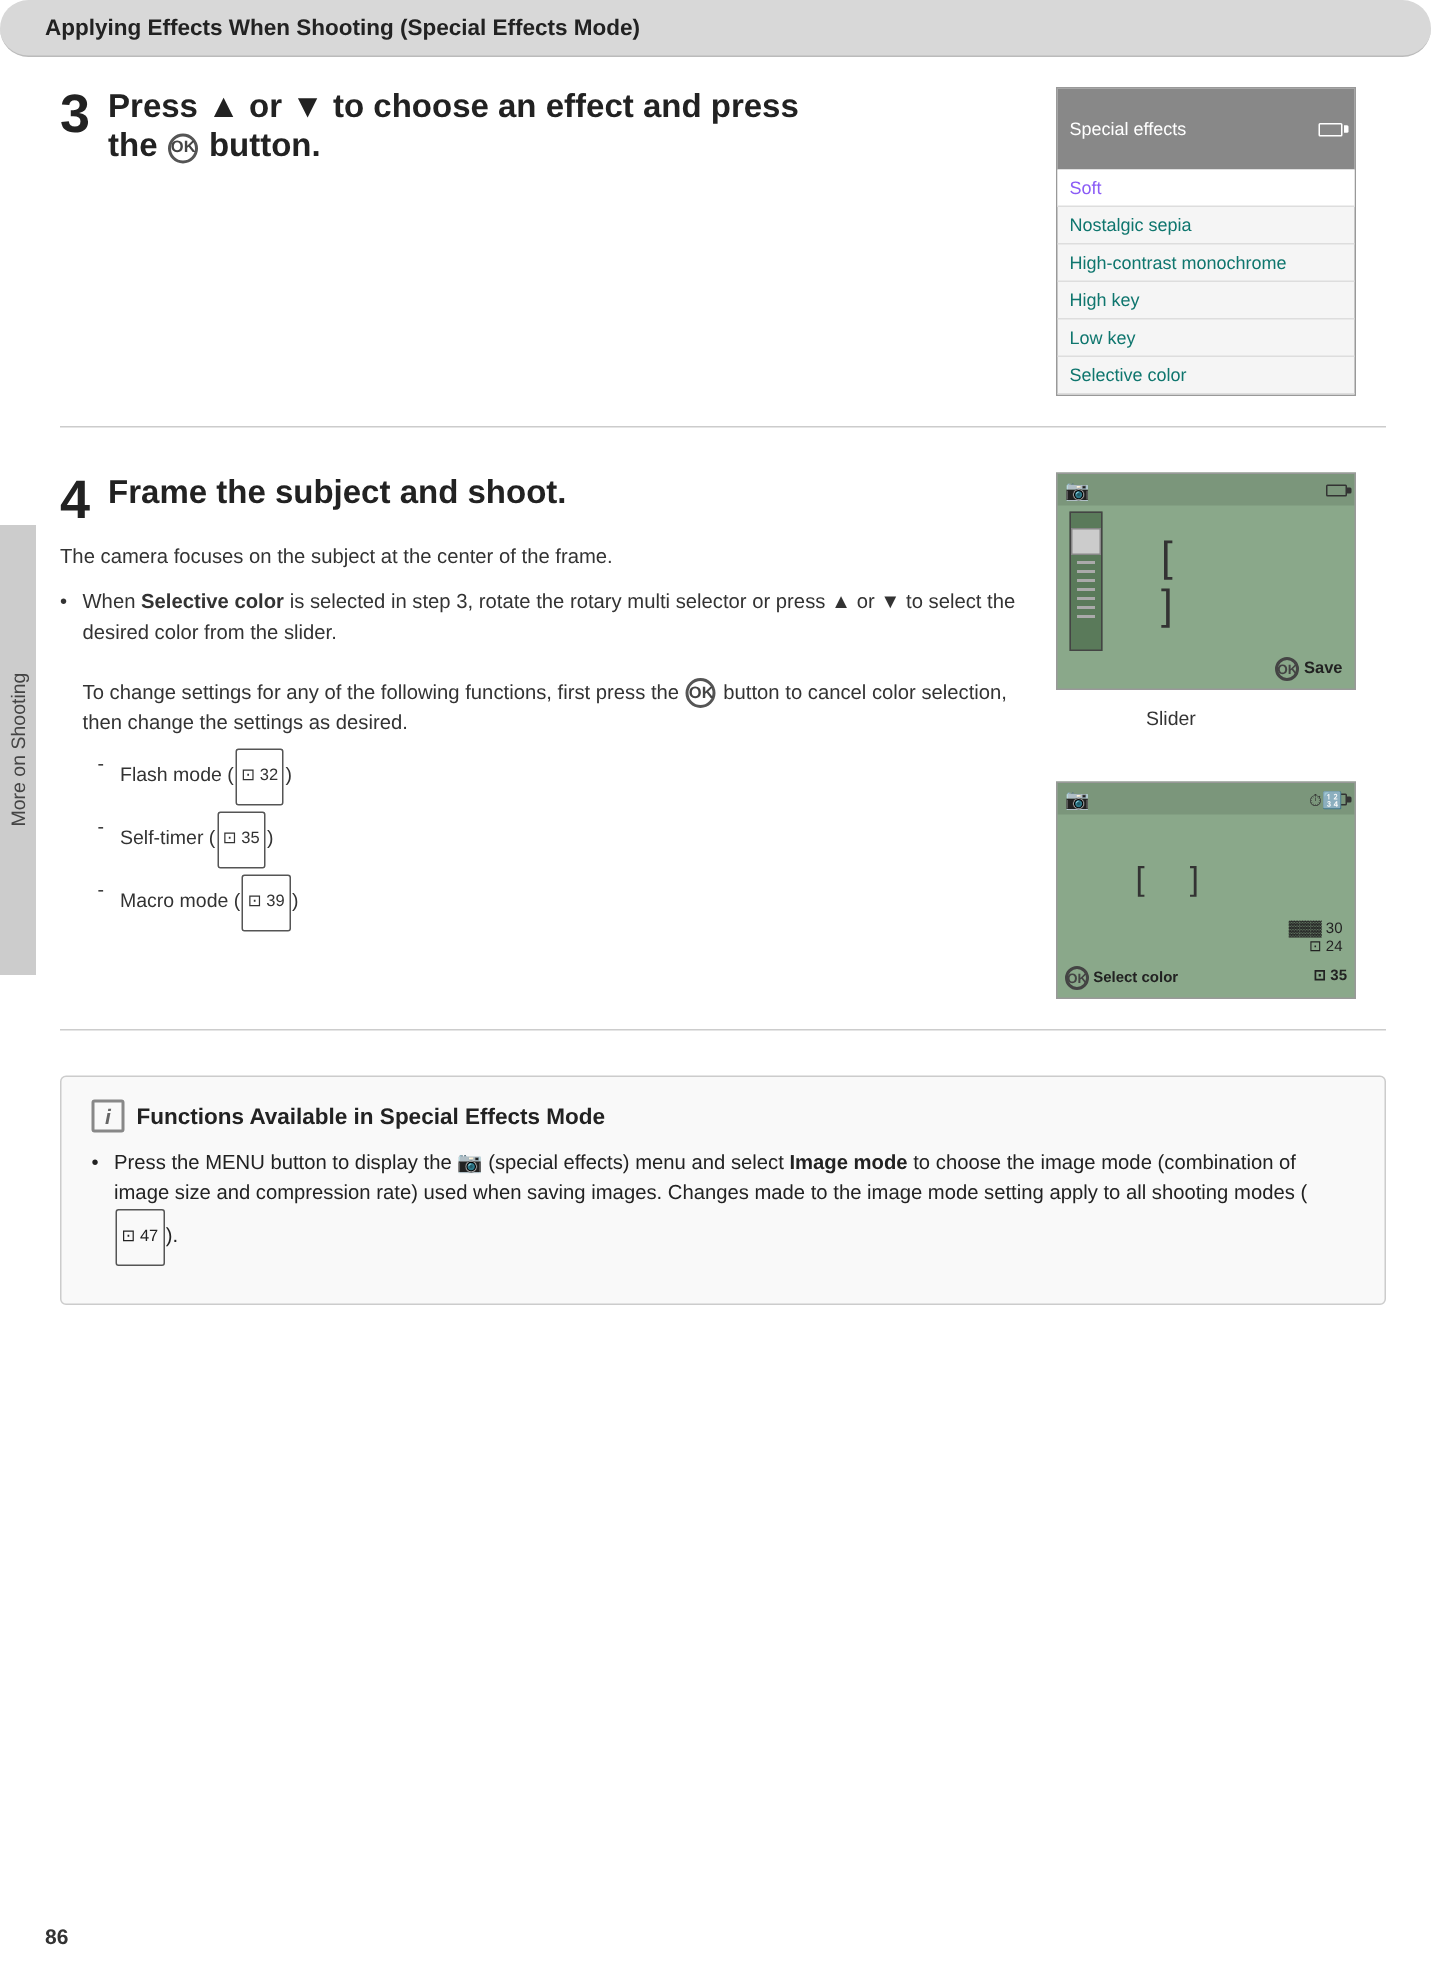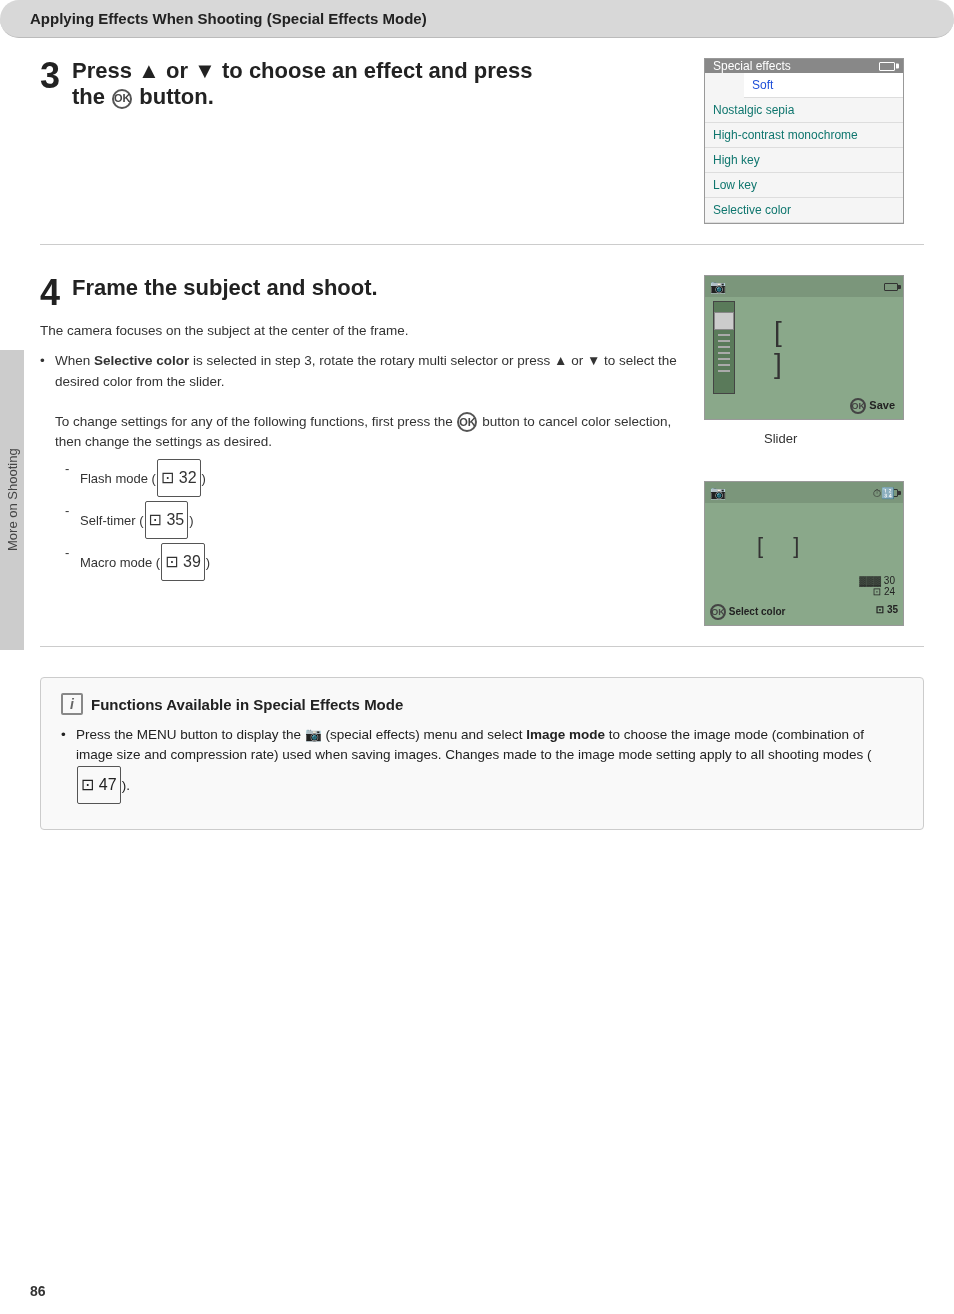--- a/index.html
+++ b/index.html
@@ -99,21 +99,21 @@
     .effects-panel {
       border: 1px solid #999;
       background: #f5f5f5;
       width: 200px;
       font-size: 12px;
     }
 
     .effects-panel-header {
       background: #888;
       color: #fff;
-      padding: 0 8px;
+      padding: 20px 8px;
       display: flex;
       justify-content: space-between;
       align-items: center;
       font-size: 12px;
     }
 
     .effects-panel-header .battery-icon {
       width: 16px;
       height: 9px;
       border: 1.5px solid #fff;
@@ -135,22 +135,21 @@
 
     .effects-item {
       padding: 5px 8px;
       border-bottom: 1px solid #ddd;
       color: #0f766e;
       cursor: pointer;
     }
 
     .effects-item.selected {
       background: #fff;
-      color: #1d4ed8;
-      margin-left: 39px;
+      color: #8b5cf6;
     }
 
     
     .bullet-list {
       list-style: none;
       margin: 10px 0;
     }
 
     .bullet-list > li {
       padding-left: 15px;
@@ -184,21 +183,21 @@
       left: 0;
     }
 
     .page-ref-box {
       display: inline-flex;
       align-items: center;
       justify-content: center;
       border: 1.5px solid #555;
       border-radius: 2px;
       padding: 18px 3px;
-      font-size: 16px;
+      font-size: 11px;
       margin: 0 1px;
       height: 32px;
       min-width: 22px;
     }
 
     
     .lcd-screen {
       border: 1px solid #999;
       background: #8aa88a;
       width: 200px;

